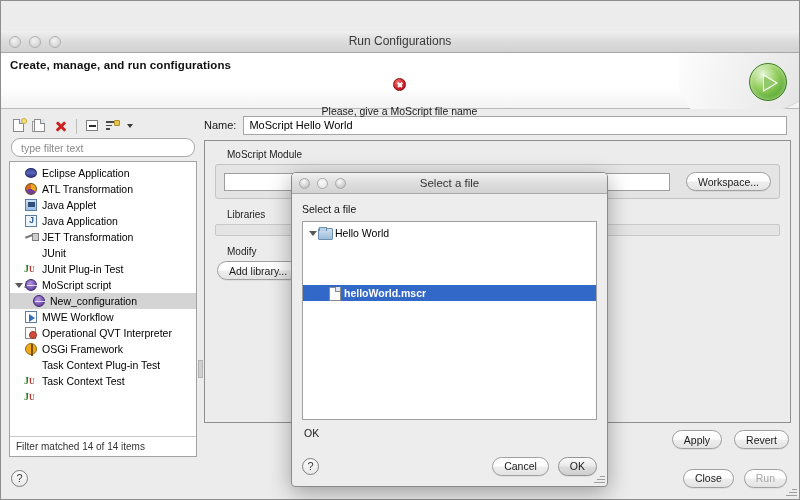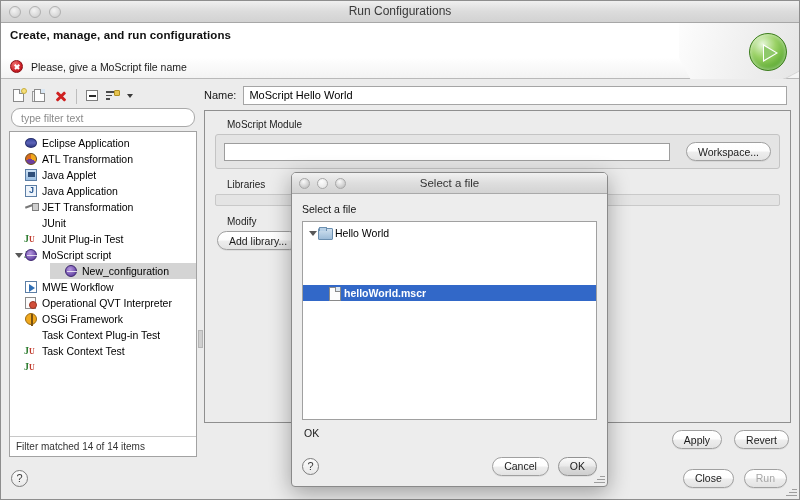--- a/index.html
+++ b/index.html
@@ -21,20 +21,21 @@
     border: 1px solid #8e8e8e;
     display: flex; flex-direction: column;
   }
 
   .titlebar {
     height: 22px;
     background: linear-gradient(to bottom, #f0f0f0 0%, #dcdcdc 50%, #d2d2d2 100%);
     border-bottom: 1px solid #a7a7a7;
     position: relative;
     flex: none;
+    margin-top: 30px;
   }
   .titlebar-text {
     position: absolute; left: 0; right: 0; top: 0;
     line-height: 21px; text-align: center;
     font-size: 12px; color: #3a3a3a;
   }
   .traffic {
     position: absolute; left: 8px; top: 5px;
     display: flex; gap: 8px;
   }
@@ -51,22 +52,23 @@
     background: linear-gradient(to bottom, #ffffff 0%, #ffffff 62%, #f3f3f3 100%);
     border-bottom: 1px solid #b9b9b9;
     position: relative;
     padding: 6px 10px 0 9px;
   }
   .header-title {
     font-size: 11.5px; font-weight: bold; color: #101010;
     letter-spacing: 0.1px;
   }
   .header-msg-row {
-    display: flex; align-items: center; gap: 8px;
-    margin-top: 19px;
+    display: flex; align-items: center; gap: 14px;
+    margin-top: 7px;
+    flex-direction: column;
   }
   .header-msg { font-size: 10.5px; color: #1a1a1a; }
   .err-icon {
     width: 13px; height: 13px; border-radius: 50%;
     background: radial-gradient(circle at 35% 30%, #f07070, #cc2027 60%, #9b0f14 100%);
     border: 1px solid #8d0c12;
     position: relative; flex: none;
   }
   .err-icon:before, .err-icon:after {
     content: ""; position: absolute; left: 2.5px; top: 5px;
@@ -184,21 +186,21 @@
   .tree {
     flex: 1; background: #fff; border: 1px solid #a2a2a2;
     overflow: hidden; position: relative;
     display: flex; flex-direction: column;
   }
   .tree-items { flex: 1; padding: 3px 0 0 0; overflow: hidden; }
   .tree-row {
     height: 16px; display: flex; align-items: center;
     padding-left: 4px; font-size: 10.5px; white-space: nowrap;
   }
-  .tree-row.indent { padding-left: 14px; margin-left: 40px; }
+  .tree-row.indent { padding-left: 22px; }
   .tree-row.selected { background: #d4d4d4; }
   .twisty {
     width: 10px; height: 16px; display: flex; align-items: center; justify-content: center;
     flex: none;
   }
   .twisty .tri {
     width: 0; height: 0; border-left: 4px solid transparent;
     border-right: 4px solid transparent; border-top: 5px solid #585858;
   }
   .ticon { width: 15px; height: 14px; flex: none; margin-right: 3px; position: relative; }

